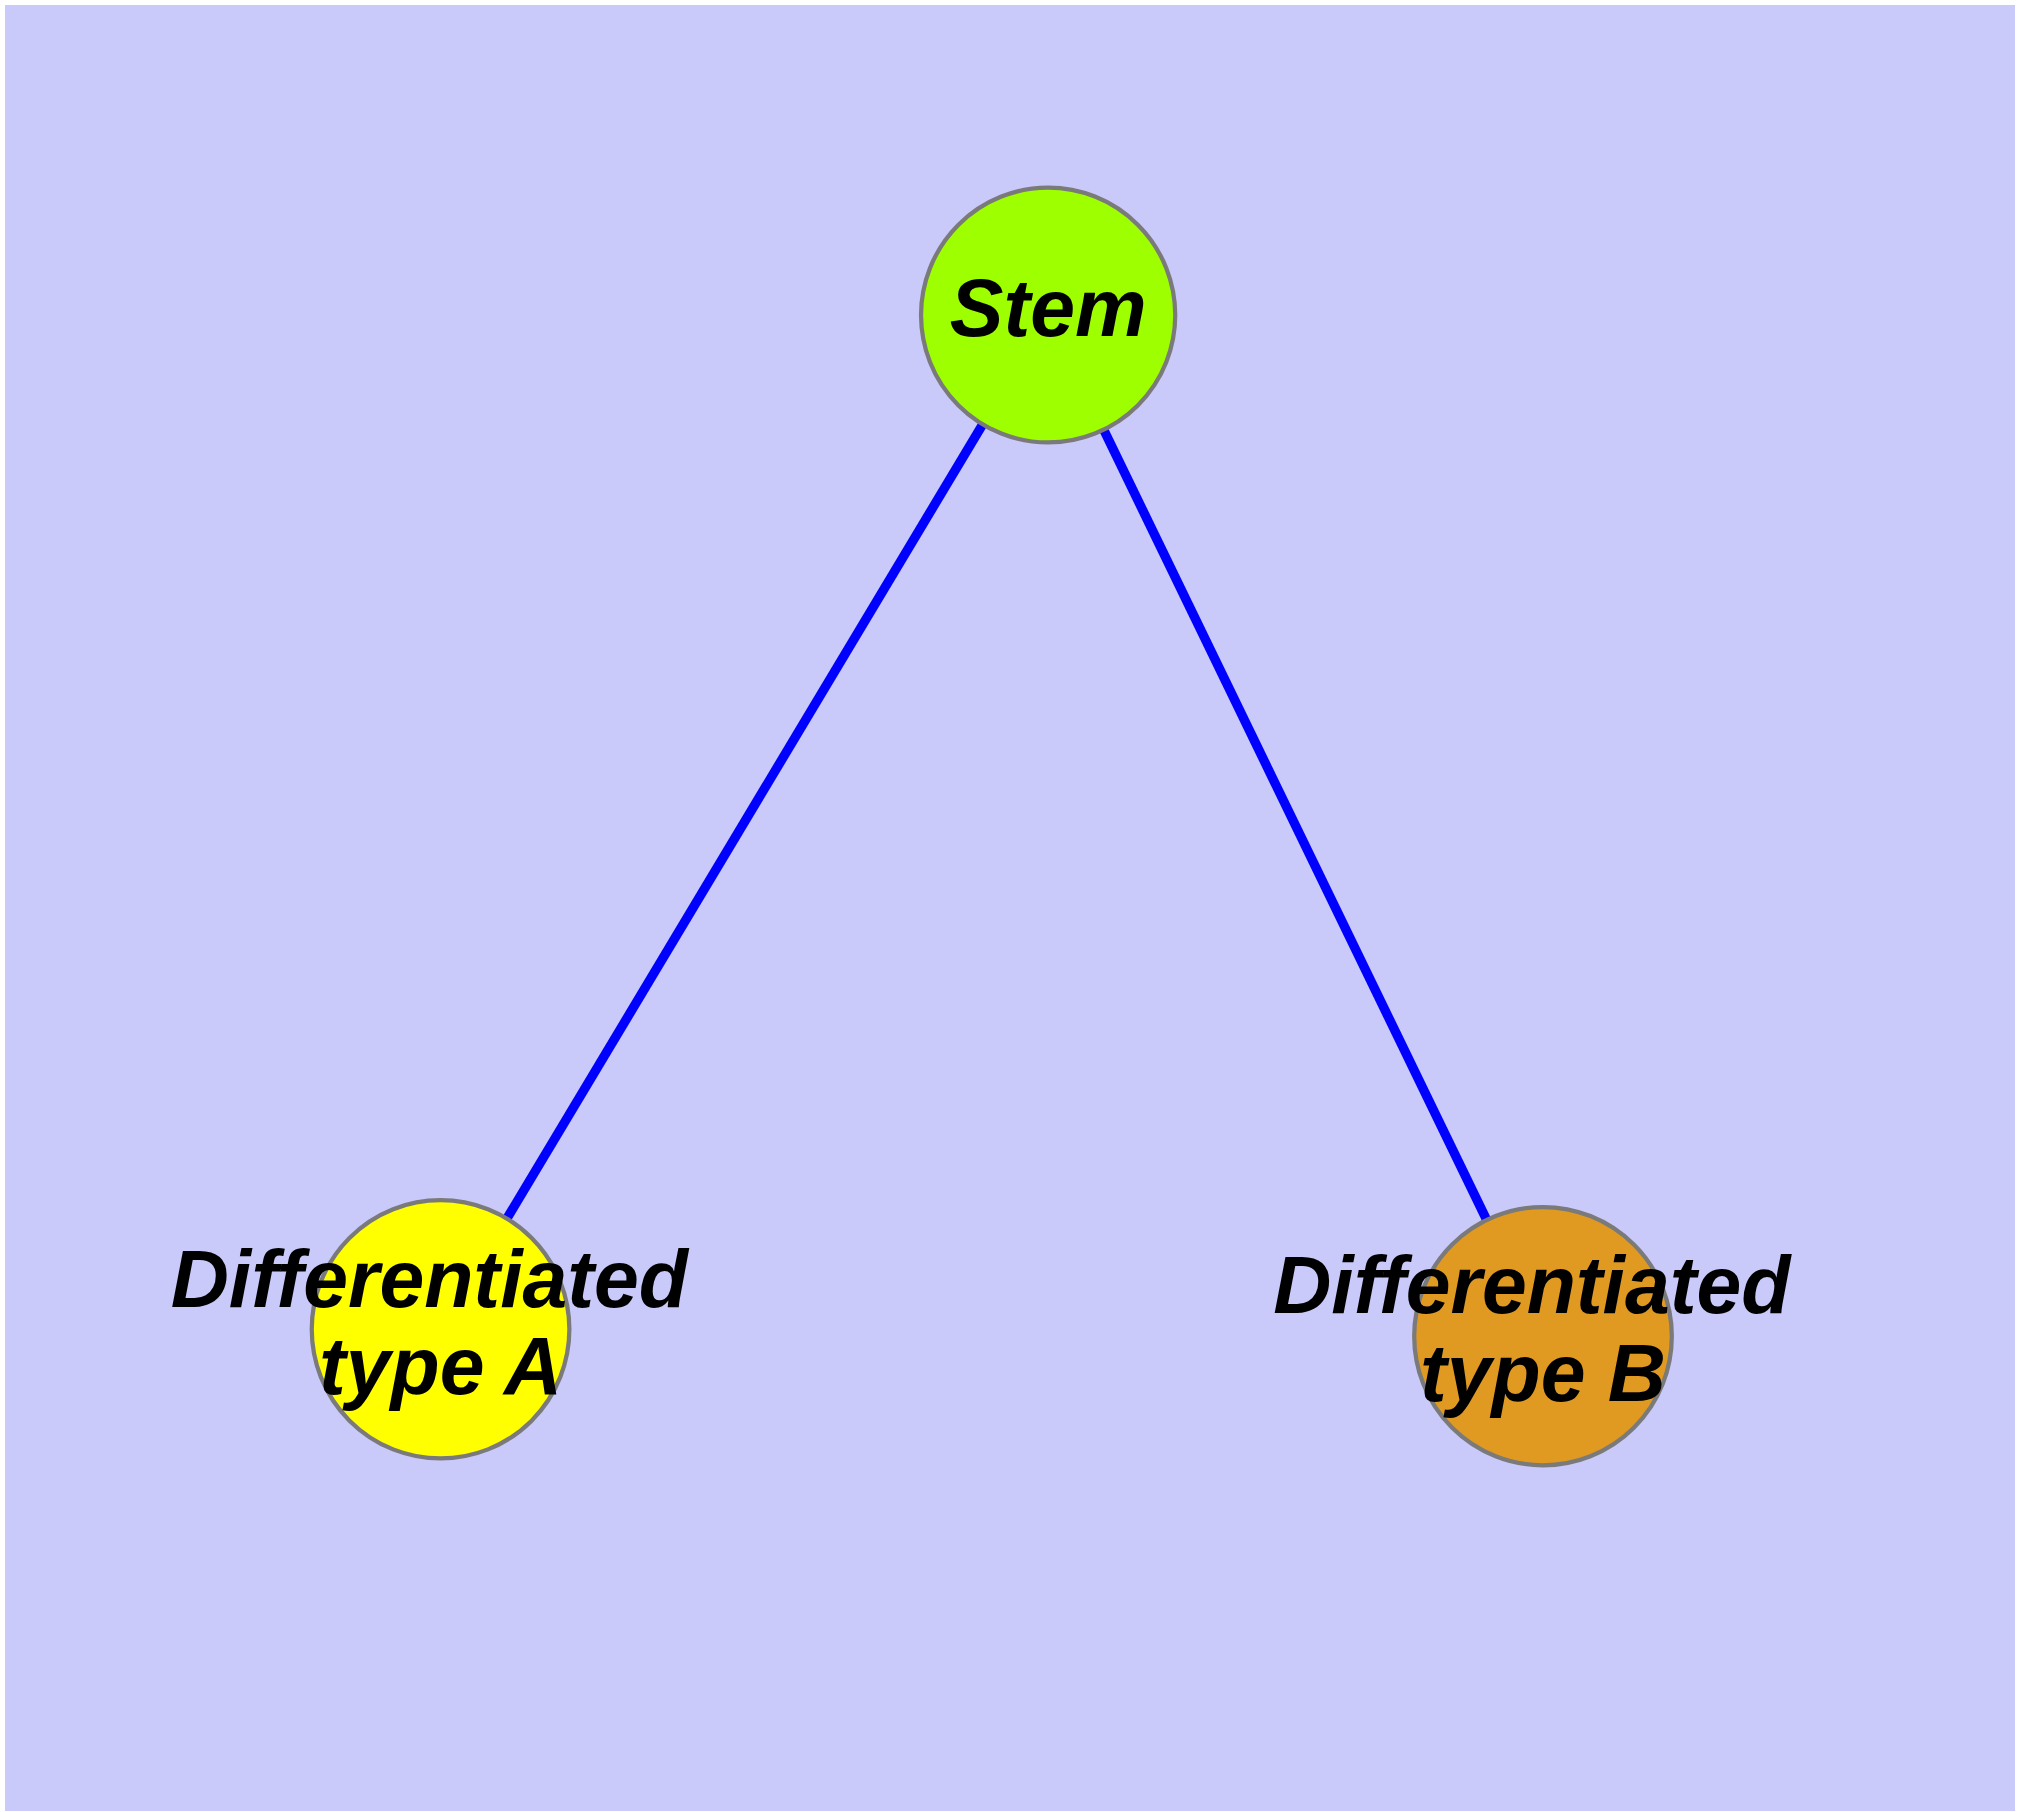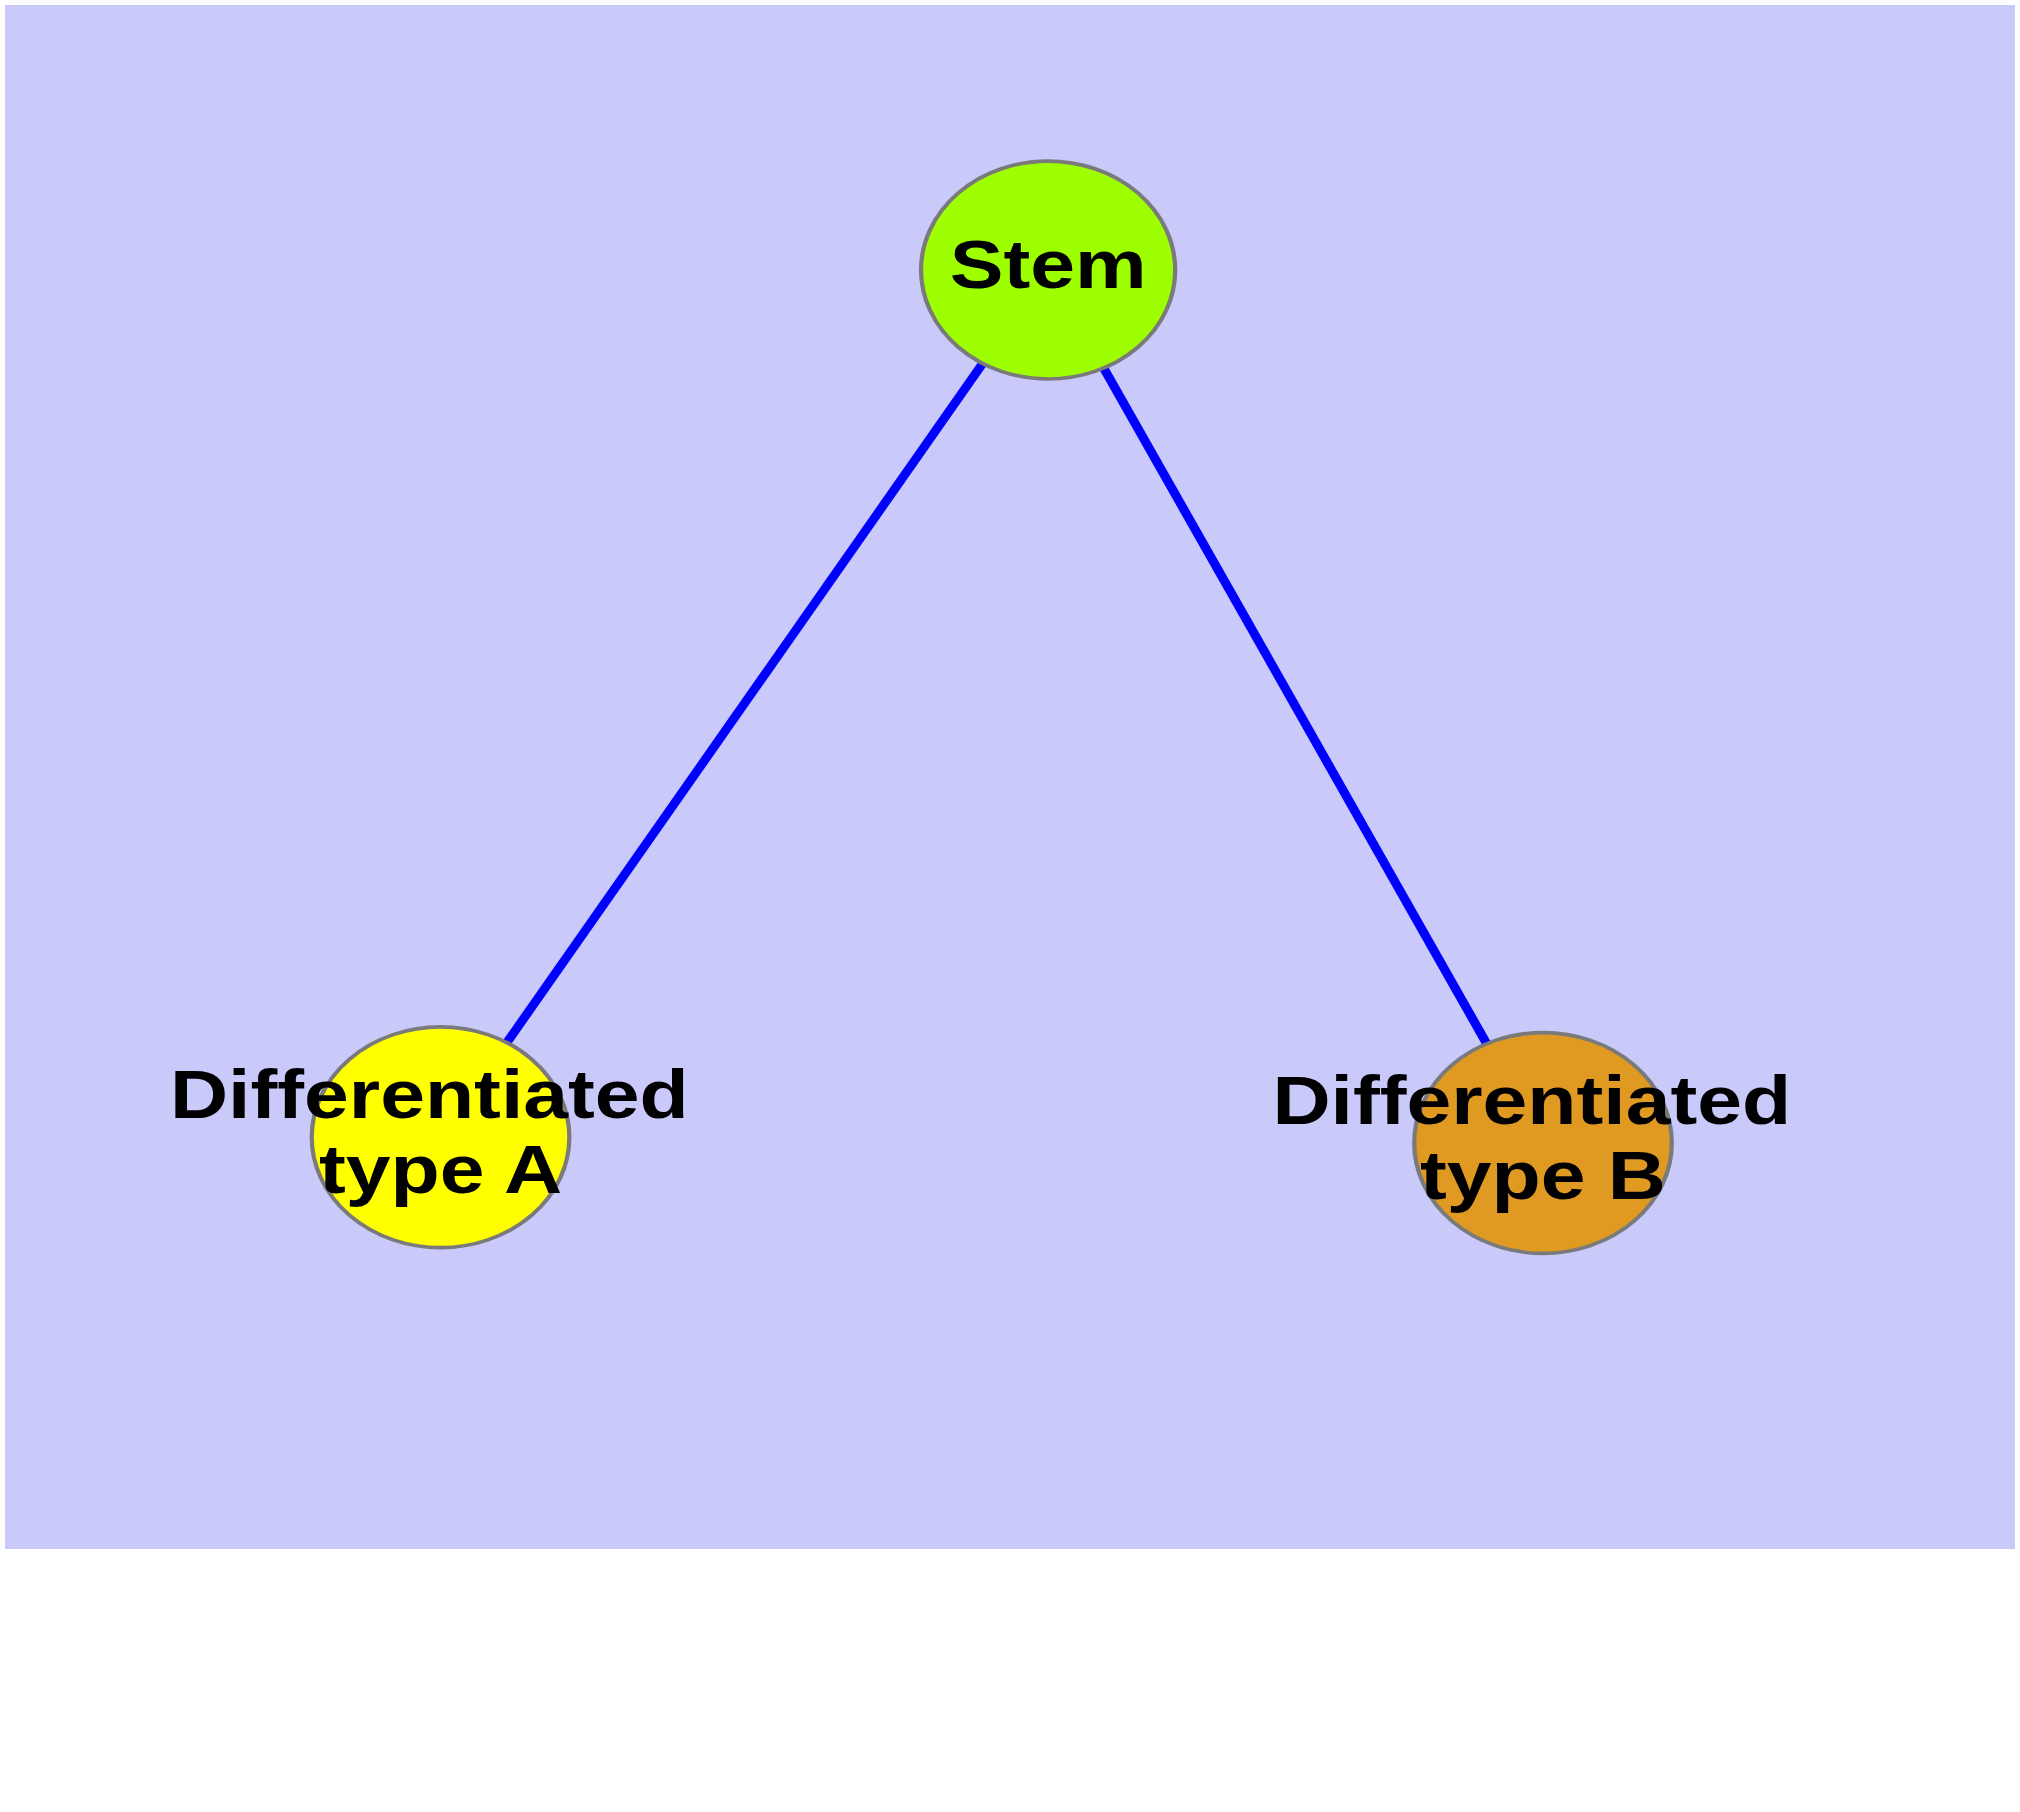--- a/index.html
+++ b/index.html
@@ -16,22 +16,23 @@
     width: 2021px;
     height: 1812px;
     background: #ffffff;
     overflow: hidden;
   }
   #plot-area {
     position: absolute;
     left: 5.1px;
     top: 5.1px;
     width: 2010px;
-    height: 1544px;
+    height: 1806px;
     background: #c9c9fa;
+    font-style: italic;
   }
   #graph-svg {
     position: absolute;
     left: 0;
     top: 0;
     width: 100%;
     height: 100%;
     display: block;
   }
   .edge-line {

